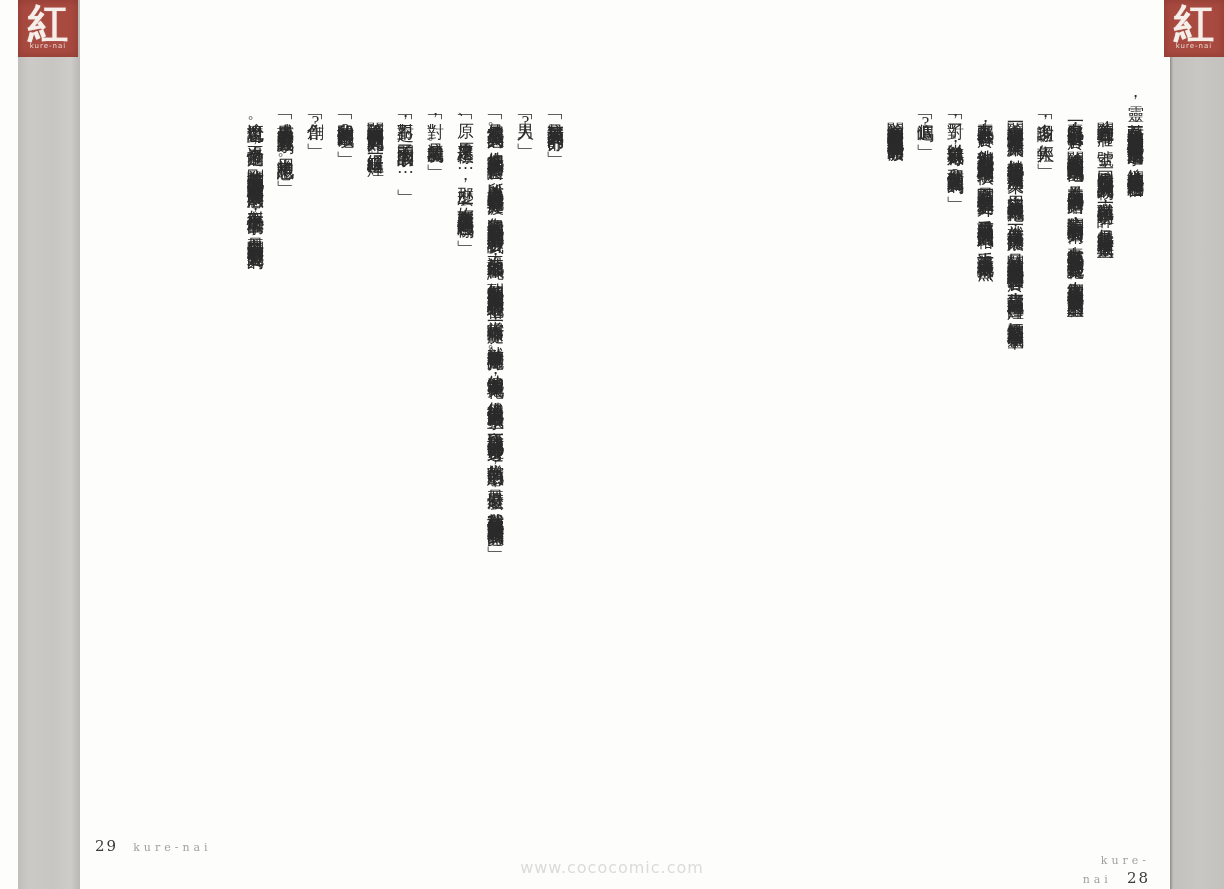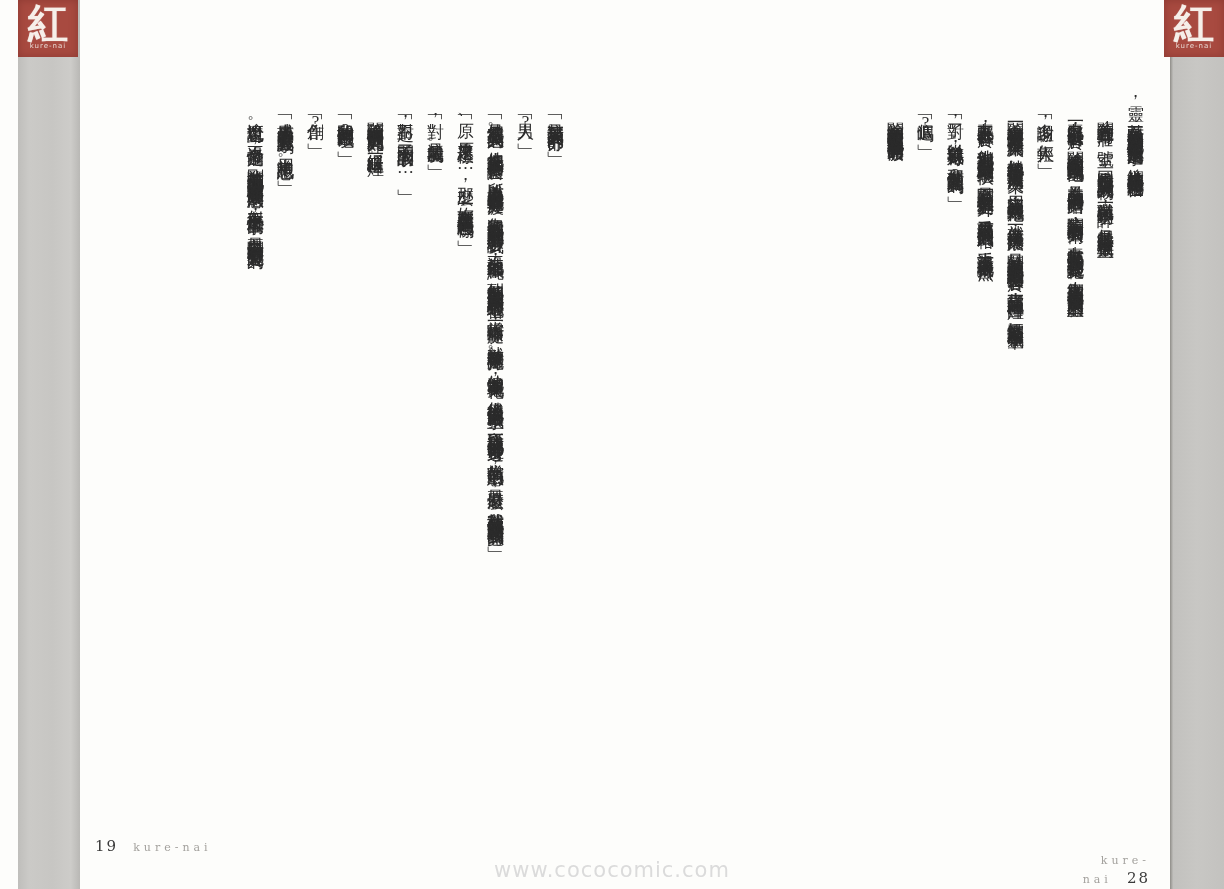--- a/index.html
+++ b/index.html
@@ -50,21 +50,21 @@
   .footer{position:absolute;top:836px;font-family:"DejaVu Serif",serif;}
   .footer.left{left:95px;}
   .footer.right{left:1054px;width:96px;text-align:right;margin-top:13px;}
   .page-num{font-size:15px;color:#3a3a3a;letter-spacing:2px;}
   .footer-title{
     font-size:11px;color:#a3a19d;letter-spacing:4px;margin:0 10px;
     font-family:"DejaVu Serif",serif;
   }
   .watermark{
     position:absolute;left:0;top:858px;width:1224px;text-align:center;
-    font-family:"DejaVu Sans",sans-serif;font-size:21px;letter-spacing:1px;
+    font-family:"DejaVu Sans",sans-serif;font-size:16px;letter-spacing:1px;
     color:#dbdbdb;
   }
 </style>
 </head>
 <body>
 
 <div class="scan">
 
   <div class="edge-strip left"></div>
   <div class="edge-strip right"></div>
@@ -98,21 +98,21 @@
       <p>「對，這是我的喪服。」</p>
       <p>「對不起，問了不該問的事……」</p>
       <p>闇繪低頭瞄向滿懷歉意的真九郎，緩緩吐出一口煙。</p>
       <p>「我的即興創作還可以吧?」</p>
       <p>「創作?」</p>
       <p>「成人男子的頭蓋骨只有這點大小嗎?用常識想想吧。」</p>
       <p>這麼說也對。不過奇怪的是，剛才闇繪侃侃而談的時候卻完全沒有想要懷疑的想法，似乎再怎麼奇怪的事，只要出自闇繪的口中就有可能是真的。</p>
     </div>
 
   <div class="footer left">
-    <span class="page-num">19</span>
+    <span class="page-num">29</span>
     <span class="footer-title">kure-nai</span>
   </div>
   <div class="footer right">
     <span class="footer-title">kure-nai</span>
     <span class="page-num">28</span>
   </div>
 
   <div class="watermark">www.cococomic.com</div>
 
 </div>

